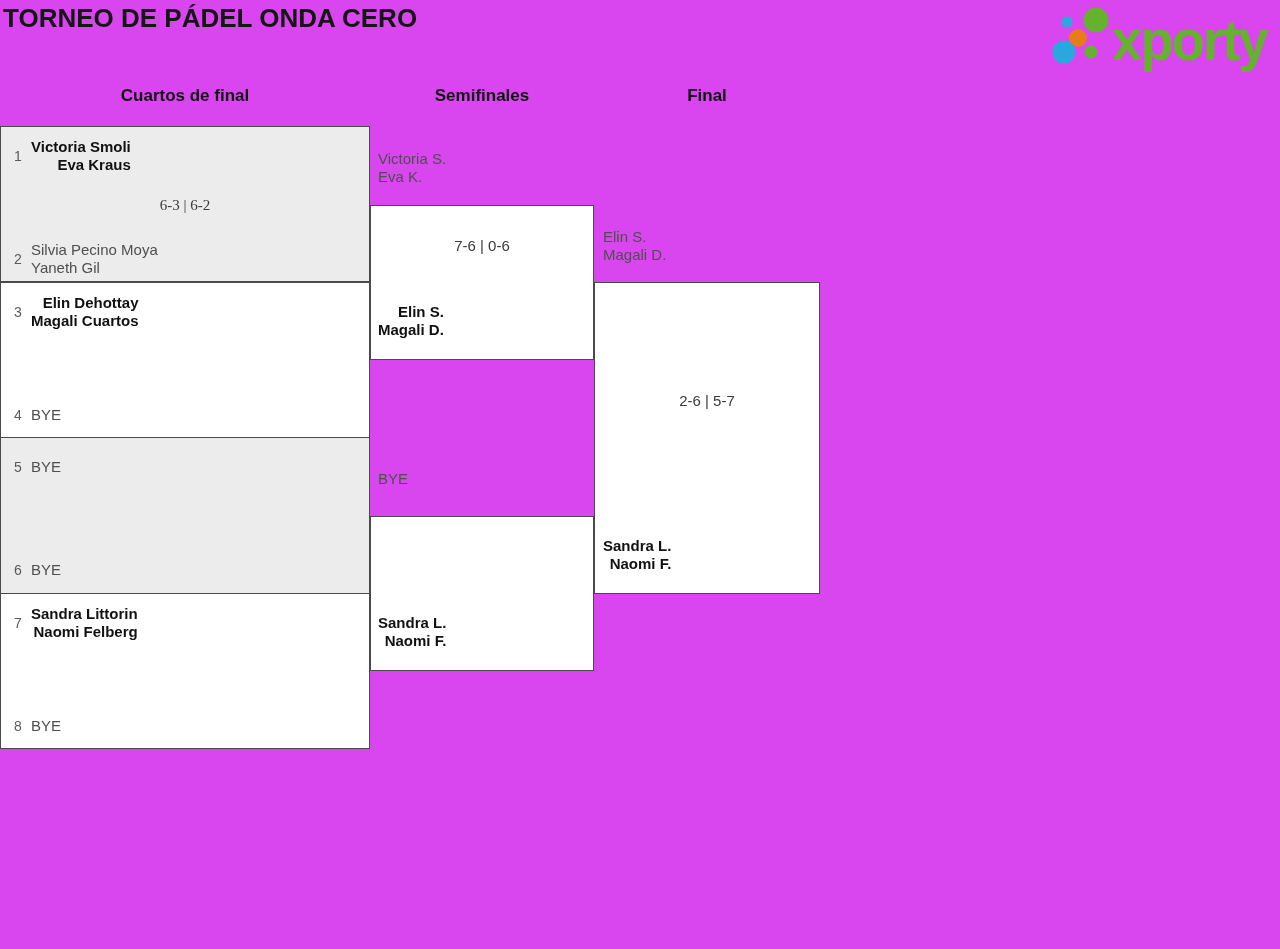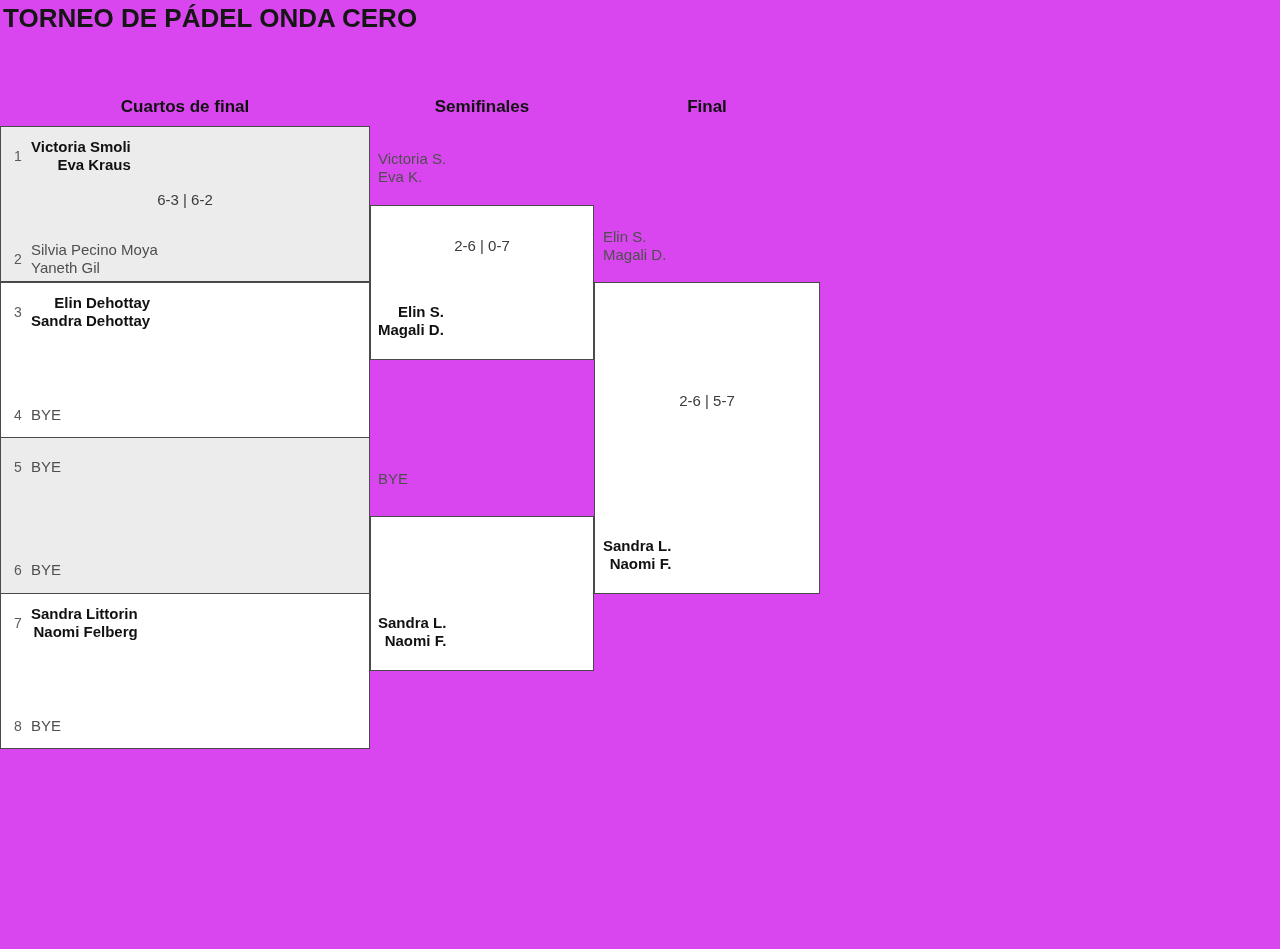--- a/index.html
+++ b/index.html
@@ -5,21 +5,21 @@
   html,body{margin:0;padding:0;background:#fff;}
   .page{
     position:relative;width:1280px;height:949px;background:#d946ef;
     font-family:"Liberation Sans","DejaVu Sans",sans-serif;overflow:hidden;
   }
   
   .titles{position:absolute;left:3px;top:2px;}
   .title-line{font-size:26px;line-height:33px;font-weight:700;color:#161616;white-space:nowrap;}
   .logo{position:absolute;left:1045px;top:0;width:232px;height:78px;cursor:pointer;}
   
-  .round-label{position:absolute;top:97px;font-size:17px;font-weight:700;color:#111;text-align:center;white-space:nowrap;}
+  .round-label{position:absolute;top:86px;font-size:17px;font-weight:700;color:#111;text-align:center;white-space:nowrap;}
   .round-label.r1{left:0;width:370px;}
   .round-label.r2{left:370px;width:224px;}
   .round-label.r3{left:594px;width:226px;}
   
   .match{position:absolute;border:1px solid #4a4a4a;box-sizing:border-box;background:#ffffff;}
   .match.shaded{background:#ececec;}
   .match.qf1{left:0;top:126px;width:370px;height:156px;}
   .match.qf2{left:0;top:282px;width:370px;height:156px;}
   .match.qf3{left:0;top:437px;width:370px;height:157px;}
   .match.qf4{left:0;top:593px;width:370px;height:156px;}
@@ -36,33 +36,43 @@
   .names.winner{font-weight:700;color:#111;text-align:right;}
   .names.loser{font-weight:400;color:#4f4f4f;}
   .sf .participant{left:7px;right:2px;height:38px;}
   .sf .participant.top{top:-57px;}
   .sf .participant.bottom{bottom:19px;}
   .final .participant{left:8px;right:2px;height:38px;}
   .final .participant.top{top:-56px;}
   .final .participant.bottom{bottom:19px;}
   
   .score{position:absolute;left:0;right:0;text-align:center;font-size:15px;color:#3a3a3a;white-space:nowrap;}
-  .qf .score{top:64px;}
+  .qf .score{top:70px;font-family:Liberation Serif, serif;}
   .sf .score{top:31px;}
   .final .score{top:109px;}
 </style>
 </head>
 <body>
 
 <div class="page">
 
   <div class="titles">
     <div class="title-line">TORNEO DE PÁDEL ONDA CERO</div>
   </div>
 
+  <div class="logo">
+    <svg width="232" height="78" viewBox="0 0 232 78">
+      <circle cx="22" cy="22" r="5.5" fill="#2aa7df"></circle>
+      <circle cx="51" cy="20" r="12.5" fill="#64b22d"></circle>
+      <circle cx="33" cy="38" r="9" fill="#e87c1b"></circle>
+      <circle cx="19" cy="52" r="11.5" fill="#2aa7df"></circle>
+      <circle cx="46" cy="52" r="6.5" fill="#64b22d"></circle>
+      <text x="67" y="60" font-size="58" font-weight="700" letter-spacing="-2" font-family="Liberation Sans, DejaVu Sans, sans-serif" textLength="155" lengthAdjust="spacingAndGlyphs" fill="#64b22d">xporty</text>
+    </svg>
+  </div>
 
   <div class="round-label r1">Cuartos de final</div>
   <div class="round-label r2">Semifinales</div>
   <div class="round-label r3">Final</div>
 
   <div class="match qf qf1 shaded">
     <div class="participant top">
       <span class="seed">1</span>
       <div class="names winner">
         <div>Victoria Smoli</div>
@@ -77,21 +87,21 @@
         <div>Yaneth Gil</div>
       </div>
     </div>
   </div>
 
   <div class="match qf qf2">
     <div class="participant top">
       <span class="seed">3</span>
       <div class="names winner">
         <div>Elin Dehottay</div>
-        <div>Sandra Dehottay</div>
+        <div>Magali Cuartos</div>
       </div>
     </div>
     <div class="score"></div>
     <div class="participant bottom">
       <span class="seed">4</span>
       <div class="names loser">
         <div>BYE</div>
         <div></div>
       </div>
     </div>
@@ -133,21 +143,21 @@
     </div>
   </div>
 
   <div class="match sf sf1">
     <div class="participant top">
       <div class="names loser">
         <div>Victoria S.</div>
         <div>Eva K.</div>
       </div>
     </div>
-    <div class="score">2-6 | 0-7</div>
+    <div class="score">7-6 | 0-6</div>
     <div class="participant bottom">
       <div class="names winner">
         <div>Elin S.</div>
         <div>Magali D.</div>
       </div>
     </div>
   </div>
 
   <div class="match sf sf2">
     <div class="participant top">

